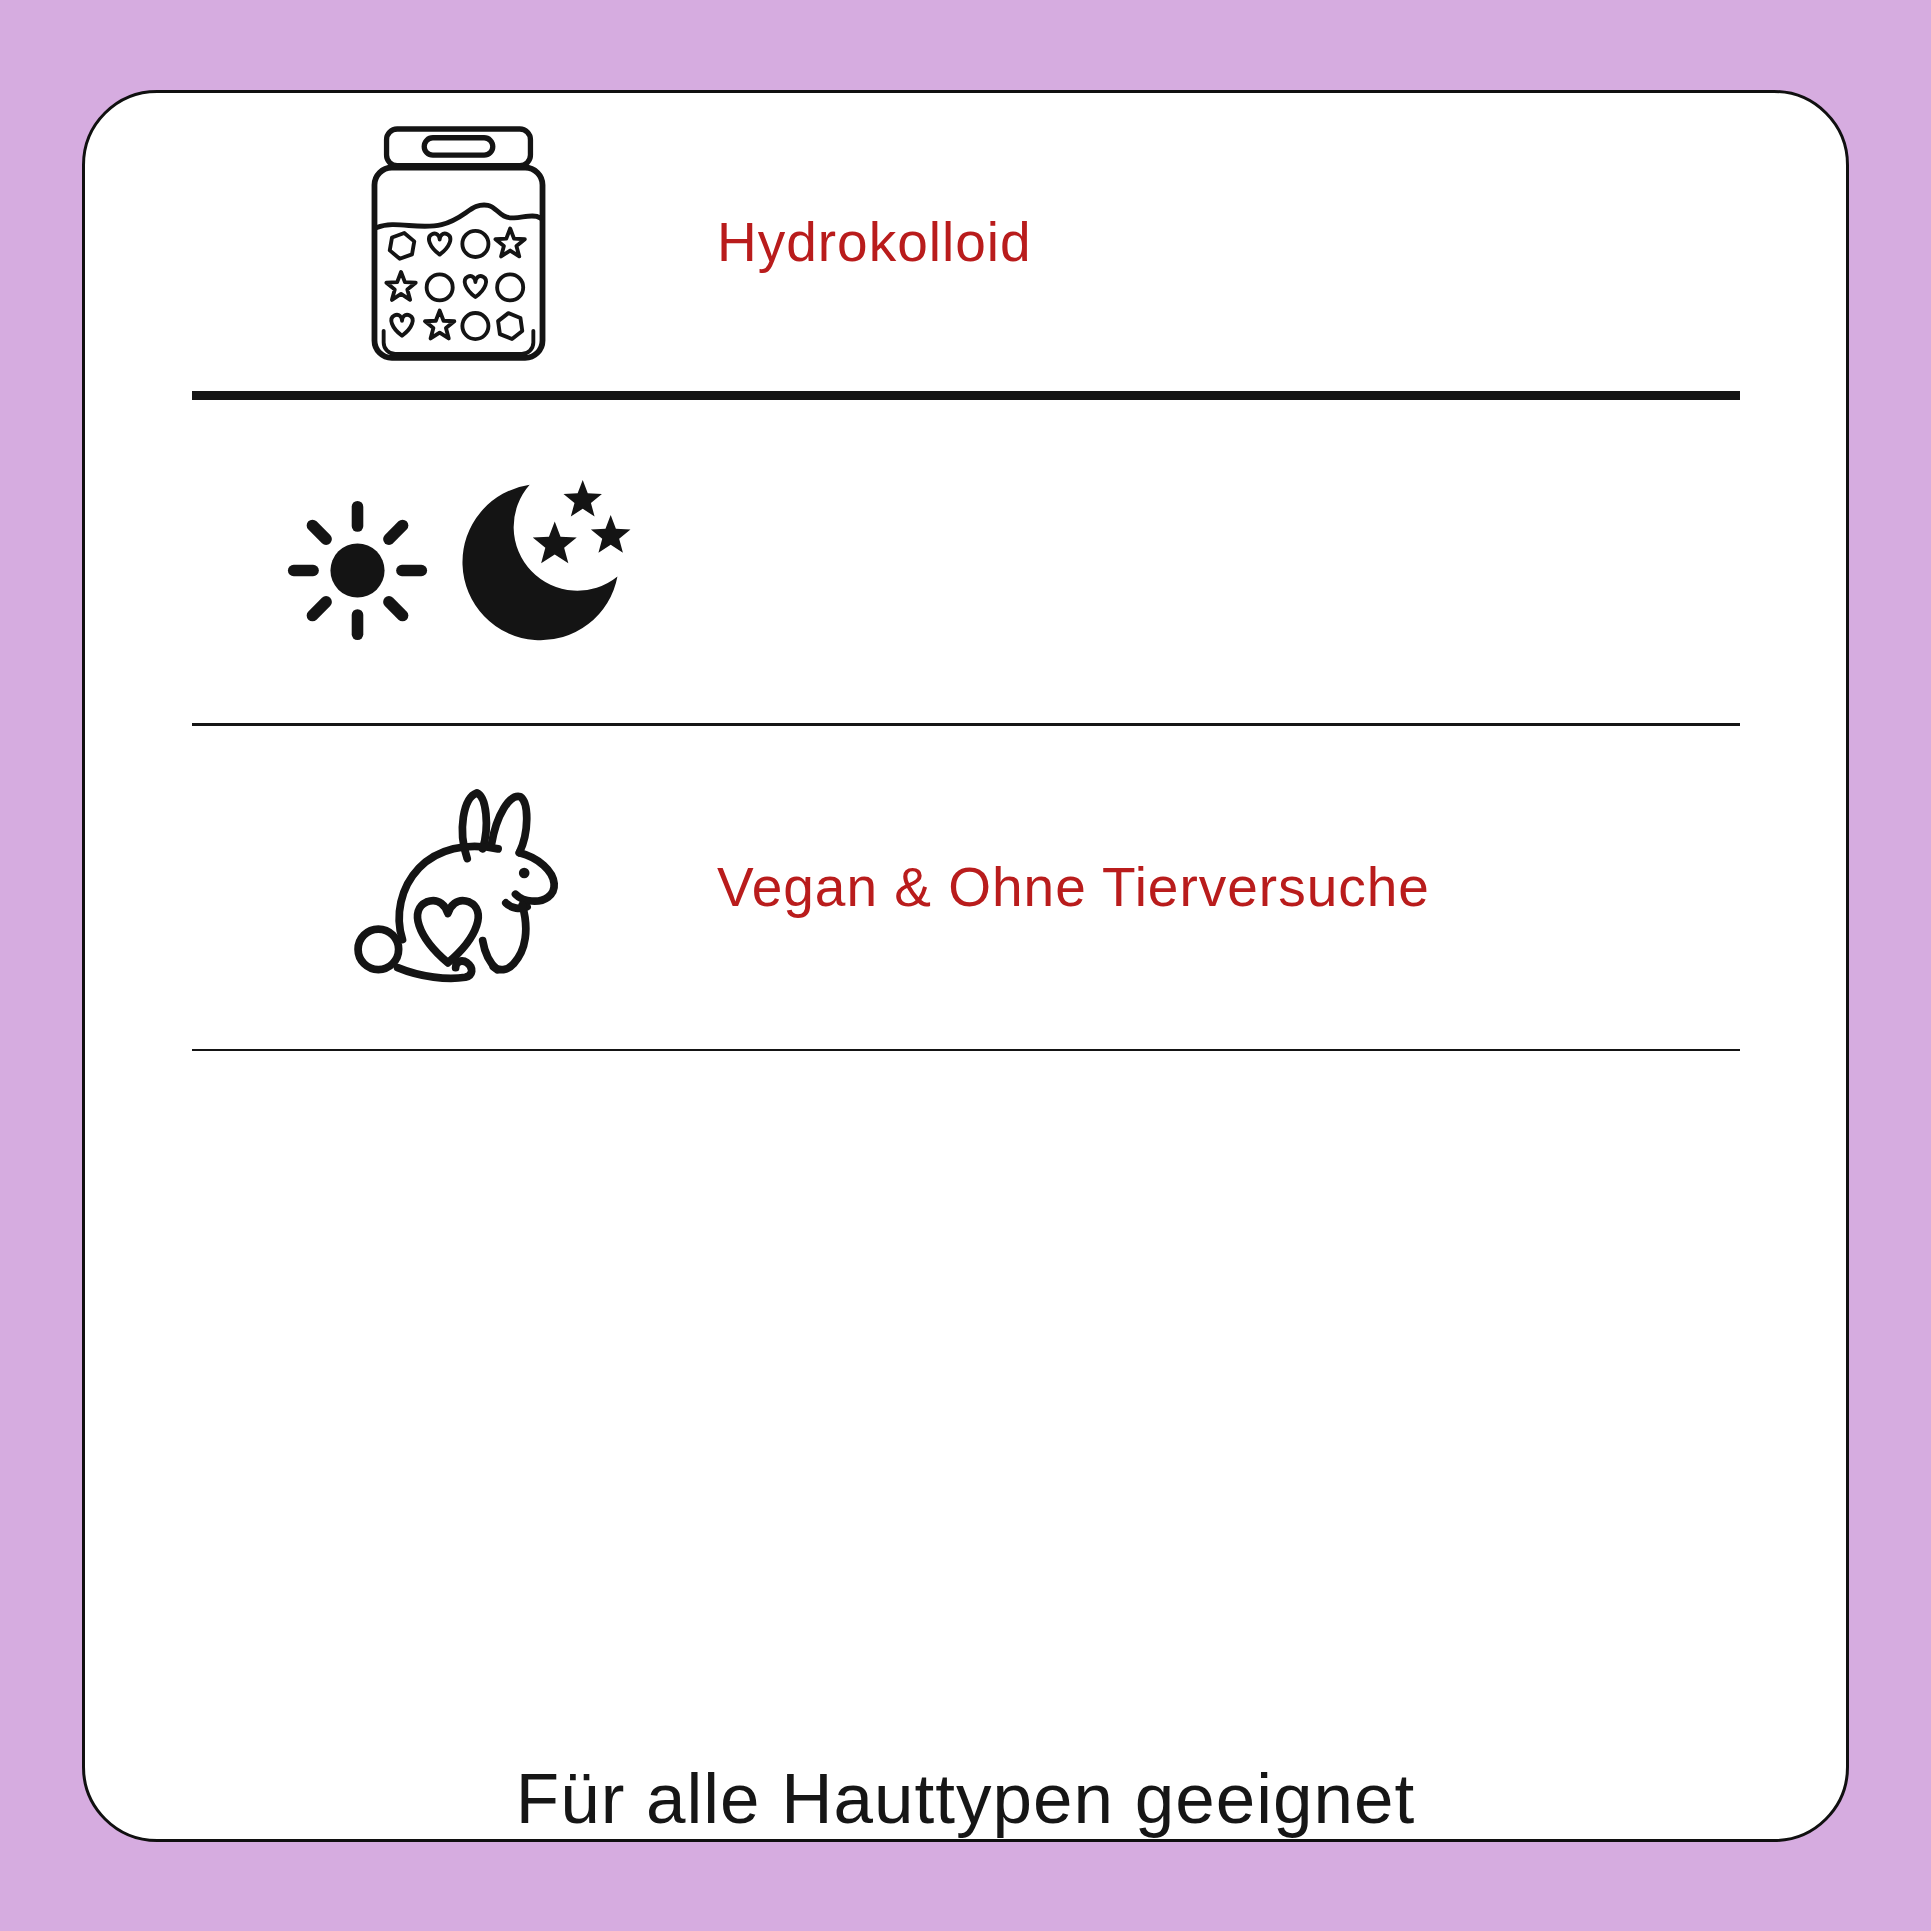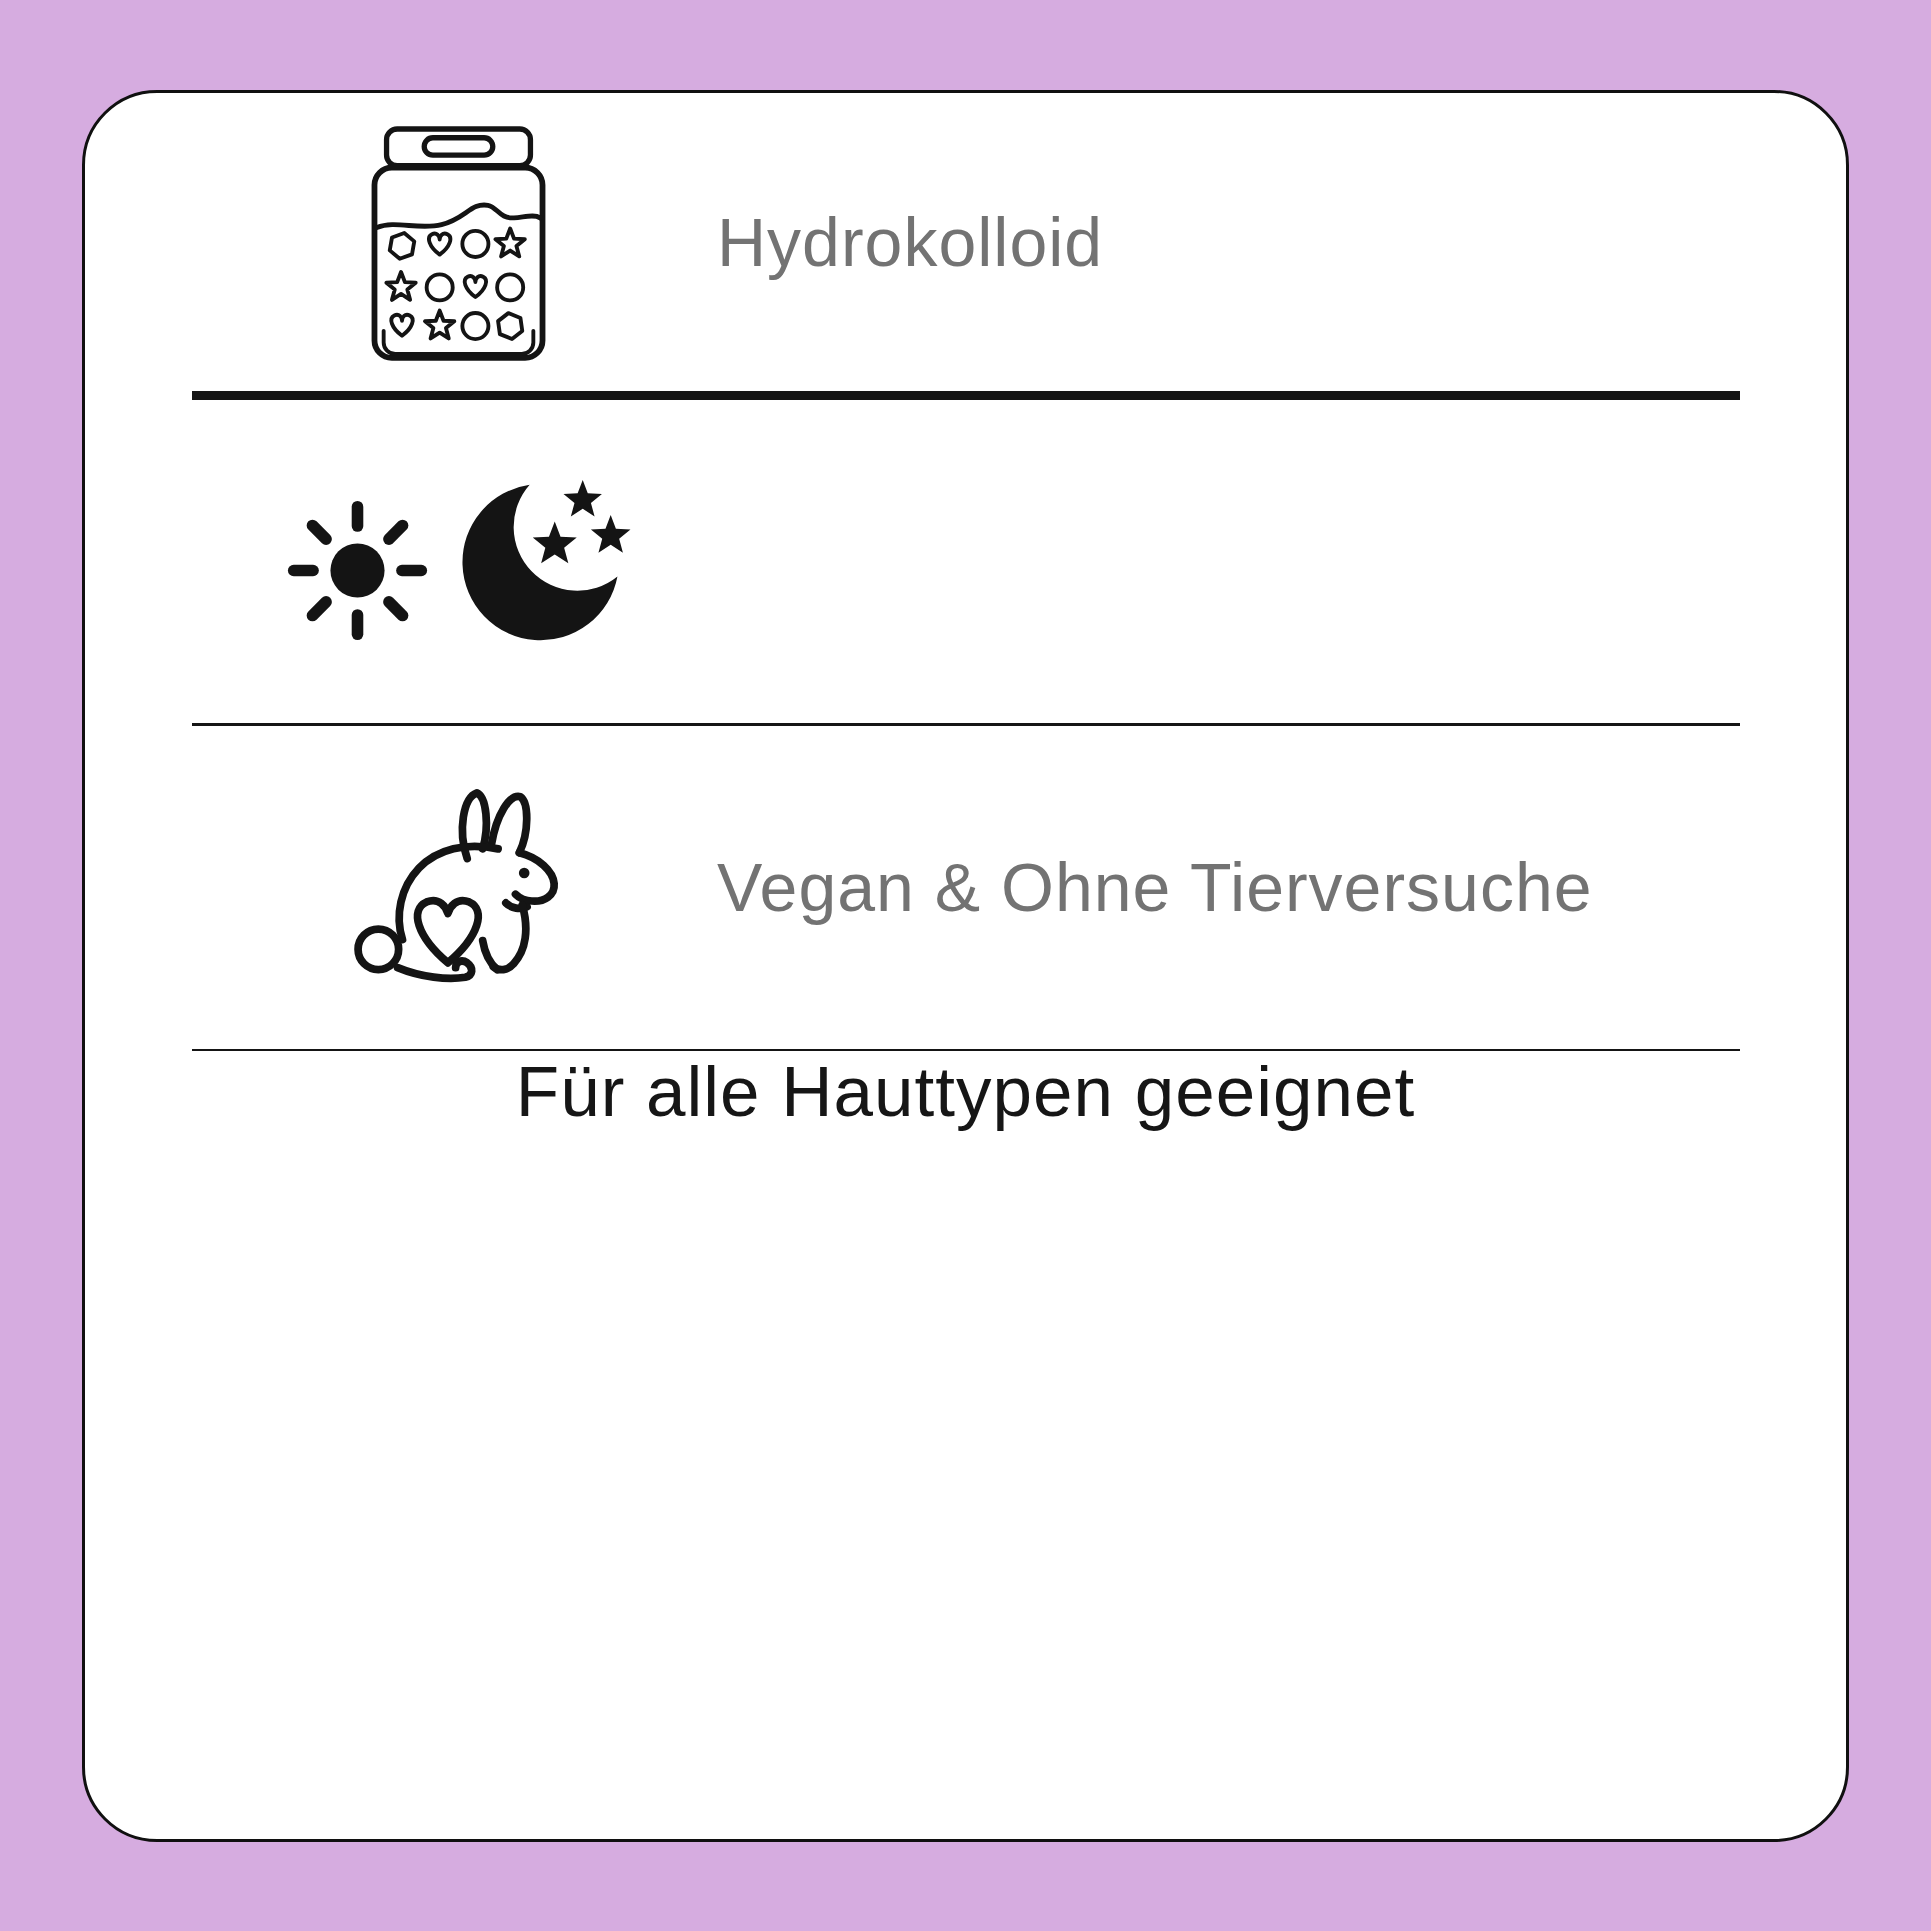--- a/index.html
+++ b/index.html
@@ -20,25 +20,25 @@
     overflow:hidden;
   }
   .row{display:flex;align-items:center;height:323px;flex:none;}
   .row.first{height:298px;}
   .icon-zone{
     width:632px;flex:none;box-sizing:border-box;
     padding-left:115px;
     display:flex;align-items:center;justify-content:center;gap:33px;
   }
   .row-label{
-    font-size:68px;color:#737373;letter-spacing:1px;
+    font-size:55px;color:#b91c1c;letter-spacing:1px;
     white-space:nowrap;line-height:1;
   }
   .divider{height:2.9px;width:1548px;margin:0 auto;background:#151515;flex:none;}
-  .footer{flex:1;display:flex;align-items:flex-start;justify-content:center;}
+  .footer{flex:1;display:flex;align-items:flex-end;justify-content:center;}
   .footer-label{font-size:71px;color:#161616;letter-spacing:1px;white-space:nowrap;}
   svg{display:block;overflow:visible;}
   .ln{fill:none;stroke:#141414;stroke-linecap:round;stroke-linejoin:round;}
 </style>
 </head>
 <body>
 
 <svg width="0" height="0" style="position:absolute">
   <defs>
     <path id="shp-heart" d="M0,11 C-11,3 -14,-7 -8,-10 C-3,-12.5 0,-8 0,-4.5 C0,-8 3,-12.5 8,-10 C14,-7 11,3 0,11 Z"></path>

